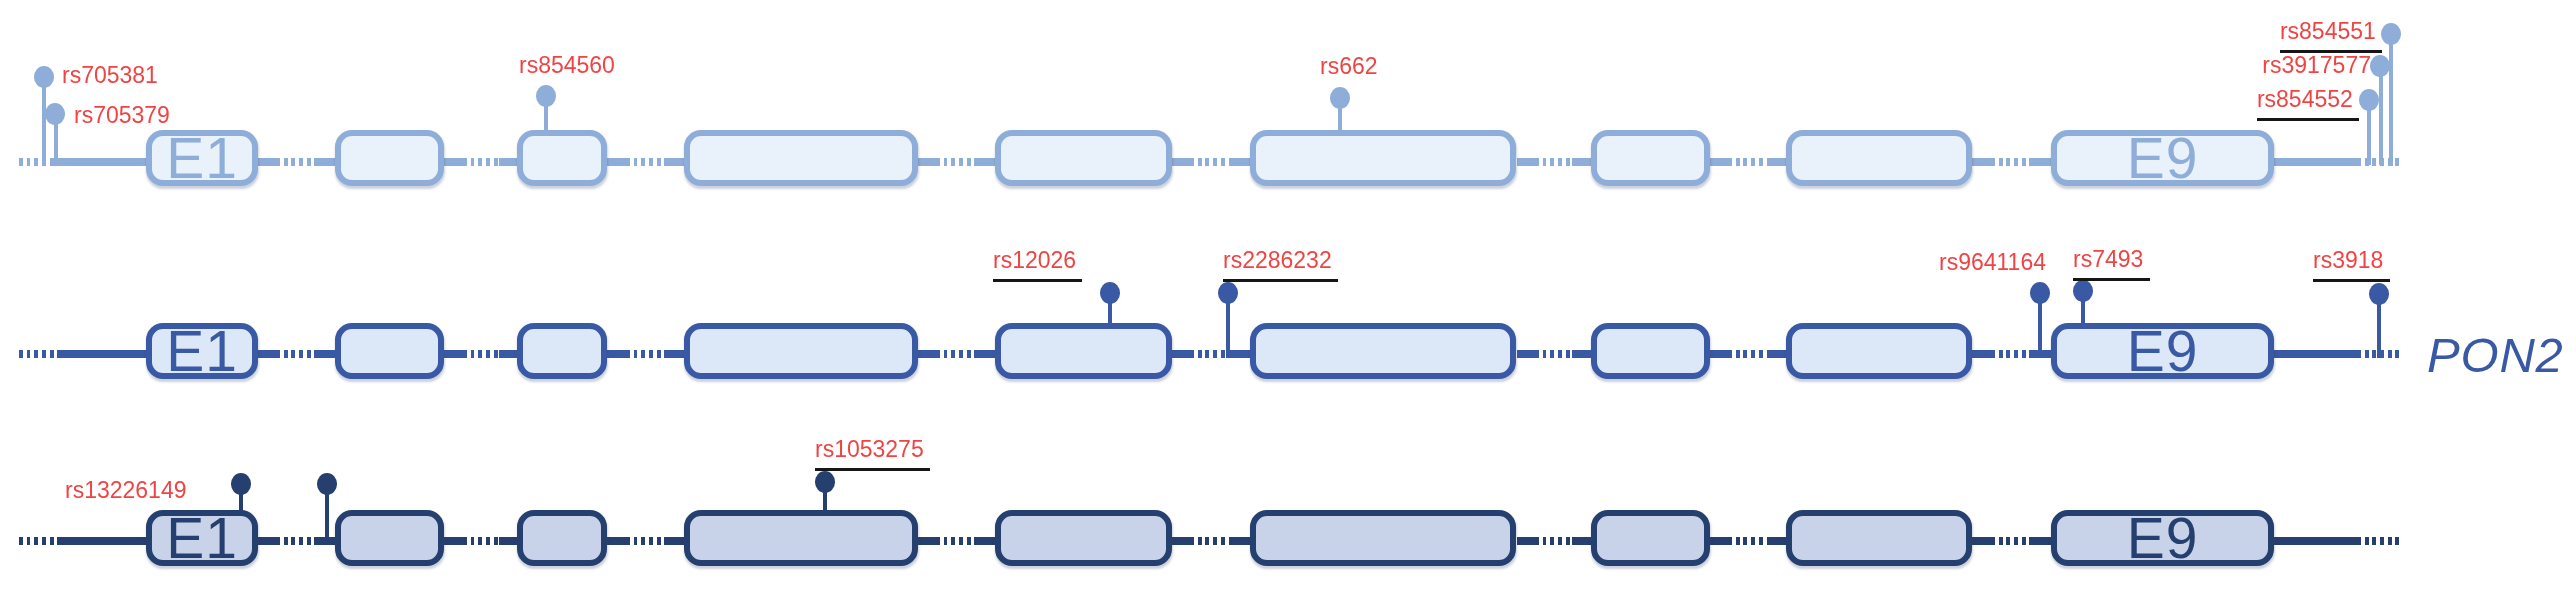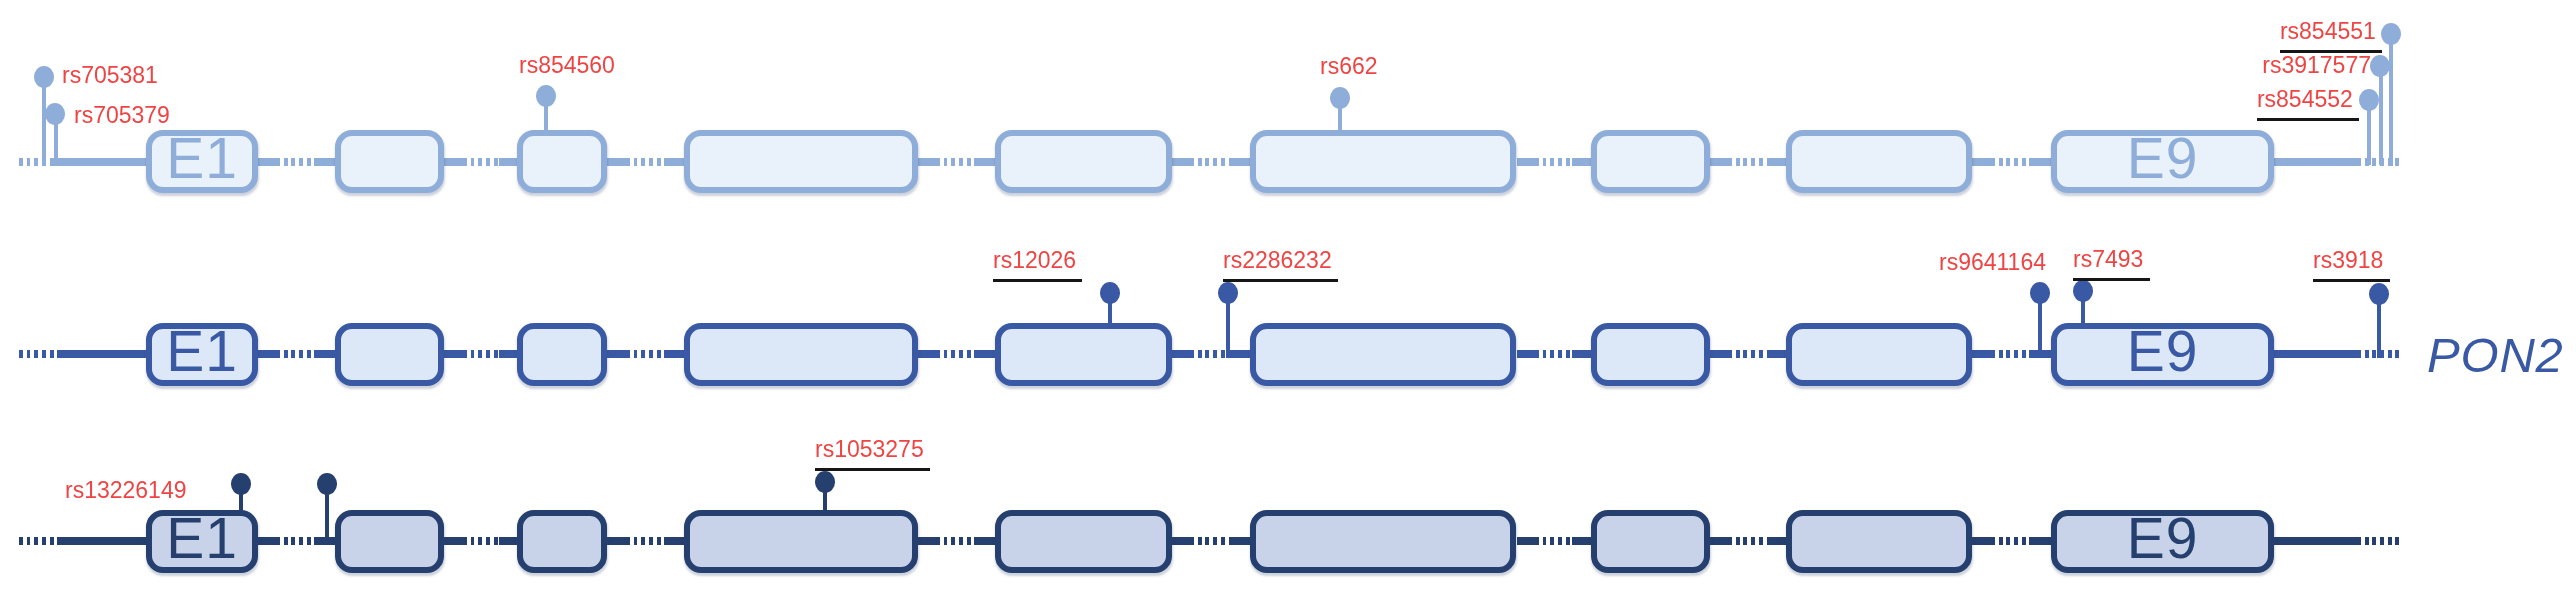--- a/index.html
+++ b/index.html
@@ -2,22 +2,22 @@
 <html style="font-size:12.3px"><head>
 <meta charset="utf-8">
 <style>
   html,body{margin:0;padding:0;background:#ffffff;overflow:hidden}
   #figure{position:relative;width:2576px;height:594px;background:#ffffff;
           font-family:"Liberation Sans",sans-serif}
   .row{position:absolute;left:0;top:0;width:100%;height:100%}
   .seg{position:absolute;height:7.7px}
   .seg.solid{background:var(--c)}
   .seg.dotted{background:repeating-linear-gradient(90deg,var(--c) 0 3.8px,transparent 3.8px 7.7px)}
-  .exon{position:absolute;height:63px;border:6.2px solid var(--c);border-radius:17px;
-        background:var(--f);box-sizing:border-box;display:flex;align-items:flex-end;
+  .exon{position:absolute;height:56px;border:6.2px solid var(--c);border-radius:17px;
+        background:var(--f);box-sizing:border-box;display:flex;align-items:center;
         justify-content:center;box-shadow:0.8px 2.3px 2.3px rgba(50,70,110,.25)}
   .exon span{font-size:57px;line-height:1;color:var(--c);letter-spacing:0.8px}
   .stem{position:absolute;width:3.8px;background:var(--c)}
   .dot{position:absolute;width:20px;height:21.6px;border-radius:50%;background:var(--c)}
   .snp-label{position:absolute;font-size:23px;line-height:34px;color:#ef4444;white-space:nowrap}
   .snp-label.u{border-bottom:3.1px solid #161616;padding:0 6.2px 2.3px 0}
   .gene-label{position:absolute;font-size:49px;line-height:55px;font-style:italic;
               color:var(--c);letter-spacing:0.8px;white-space:nowrap}
 </style>
 </head>

